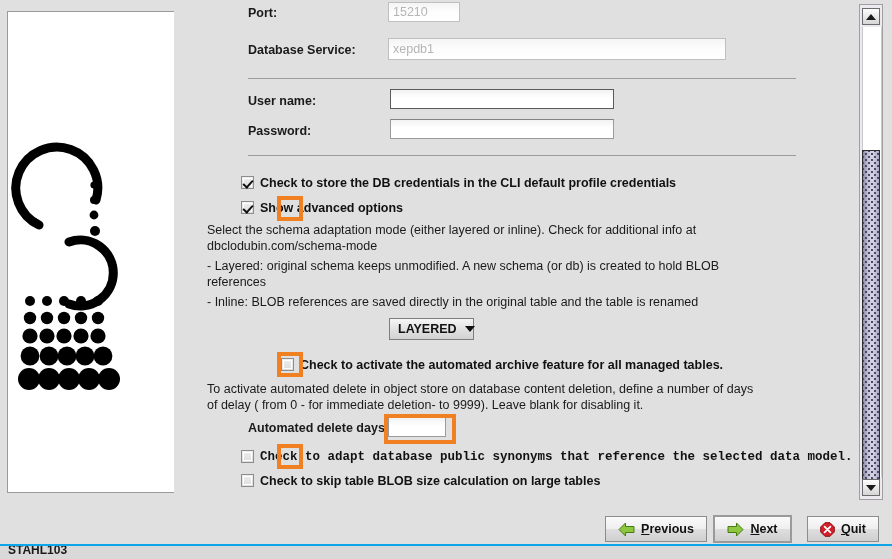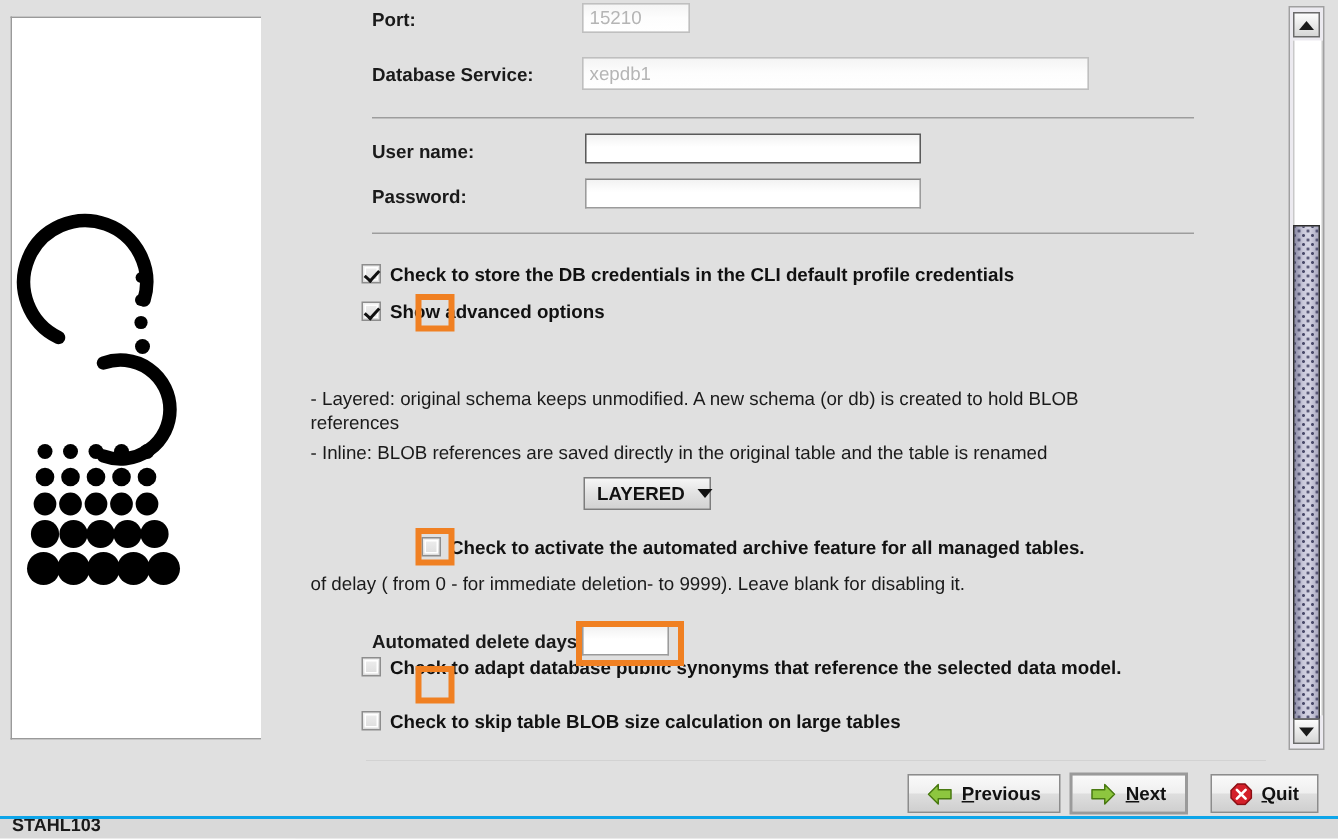--- a/index.html
+++ b/index.html
@@ -402,46 +402,51 @@
       <span class="cb-label">Check to store the DB credentials in the CLI default profile credentials</span>
     </div>
 
     <div class="cb-row" style="left:44px; top:201px;">
       <span class="checkbox checked">
         <span class="inner"></span>
       </span>
       <span class="cb-label">Show advanced options</span>
     </div>
 
+    <div class="para" style="left:10px; top:222px; width:600px;">
+      <div>Select the schema adaptation mode (either layered or inline). Check for additional info at</div>
+      <div>dbclodubin.com/schema-mode</div>
+    </div>
     <div class="para" style="left:10px; top:258px; width:620px;">
       <div> - Layered: original schema keeps unmodified. A new schema (or db) is created to hold BLOB</div>
       <div>references</div>
     </div>
     <div class="para" style="left:10px; top:294px; width:620px;"> - Inline: BLOB references are saved directly in the original table and the table is renamed</div>
 
     <div class="dropdown" style="left:192px; top:318px; width:85px; height:22px;">
       <span>LAYERED</span>
       <span class="arr"></span>
     </div>
 
     <div class="cb-row" style="left:44px; top:358px;margin-left:40px;">
       <span class="checkbox">
         <span class="inner"></span>
       </span>
       <span class="cb-label">Check to activate the automated archive feature for all managed tables.</span>
     </div>
 
     <div class="para" style="left:10px; top:381px; width:640px;">
+      <div>To activate automated delete in object store on database content deletion, define a number of days</div>
       <div>of delay ( from 0 - for immediate deletion- to 9999). Leave blank for disabling it.</div>
     </div>
 
     <div class="field-label" style="left:51px; top:421px;">Automated delete days:</div>
     <input class="txt-input" type="text" style="left: 191px; top: 417px; width: 58px; height: 20px;" value="">
 
-    <div class="cb-row" style="left:44px; top:438px;">
+    <div class="cb-row" style="left:44px; top:450px;font-family:Liberation Mono, monospace;">
       <span class="checkbox">
         <span class="inner"></span>
       </span>
       <span class="cb-label">Check to adapt database public synonyms that reference the selected data model.</span>
     </div>
 
     <div class="cb-row" style="left:44px; top:474px;">
       <span class="checkbox">
         <span class="inner"></span>
       </span>

